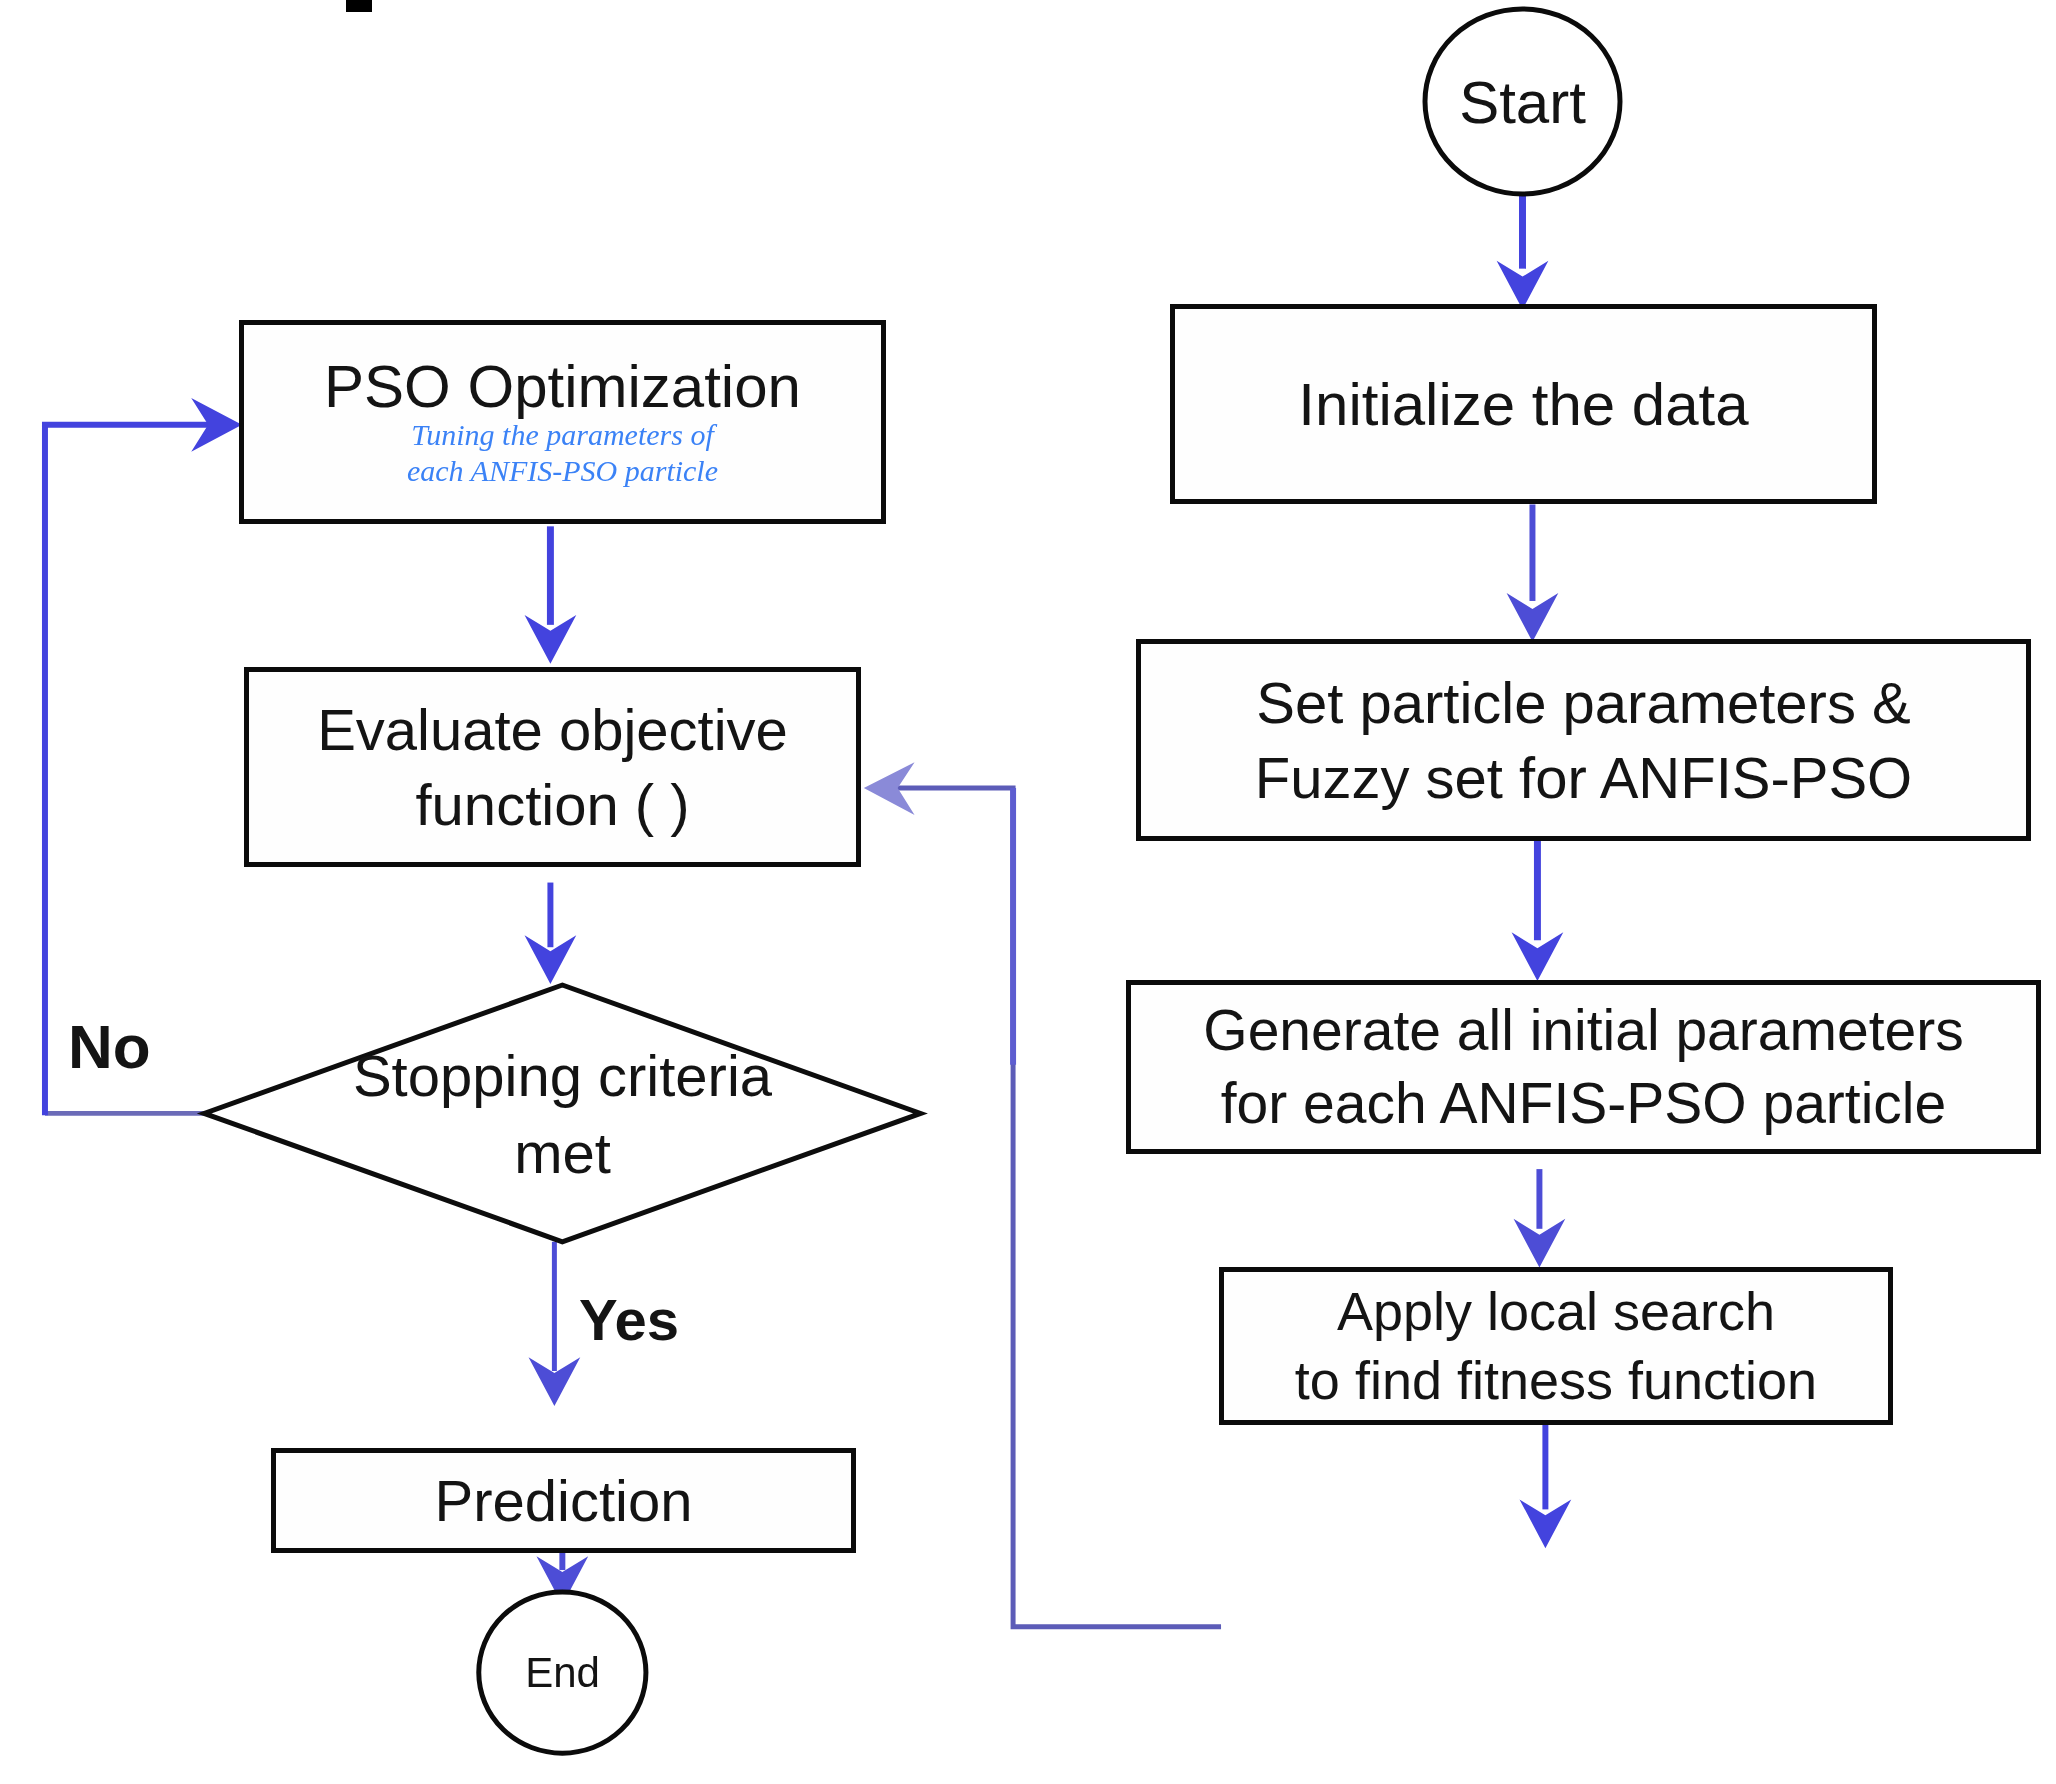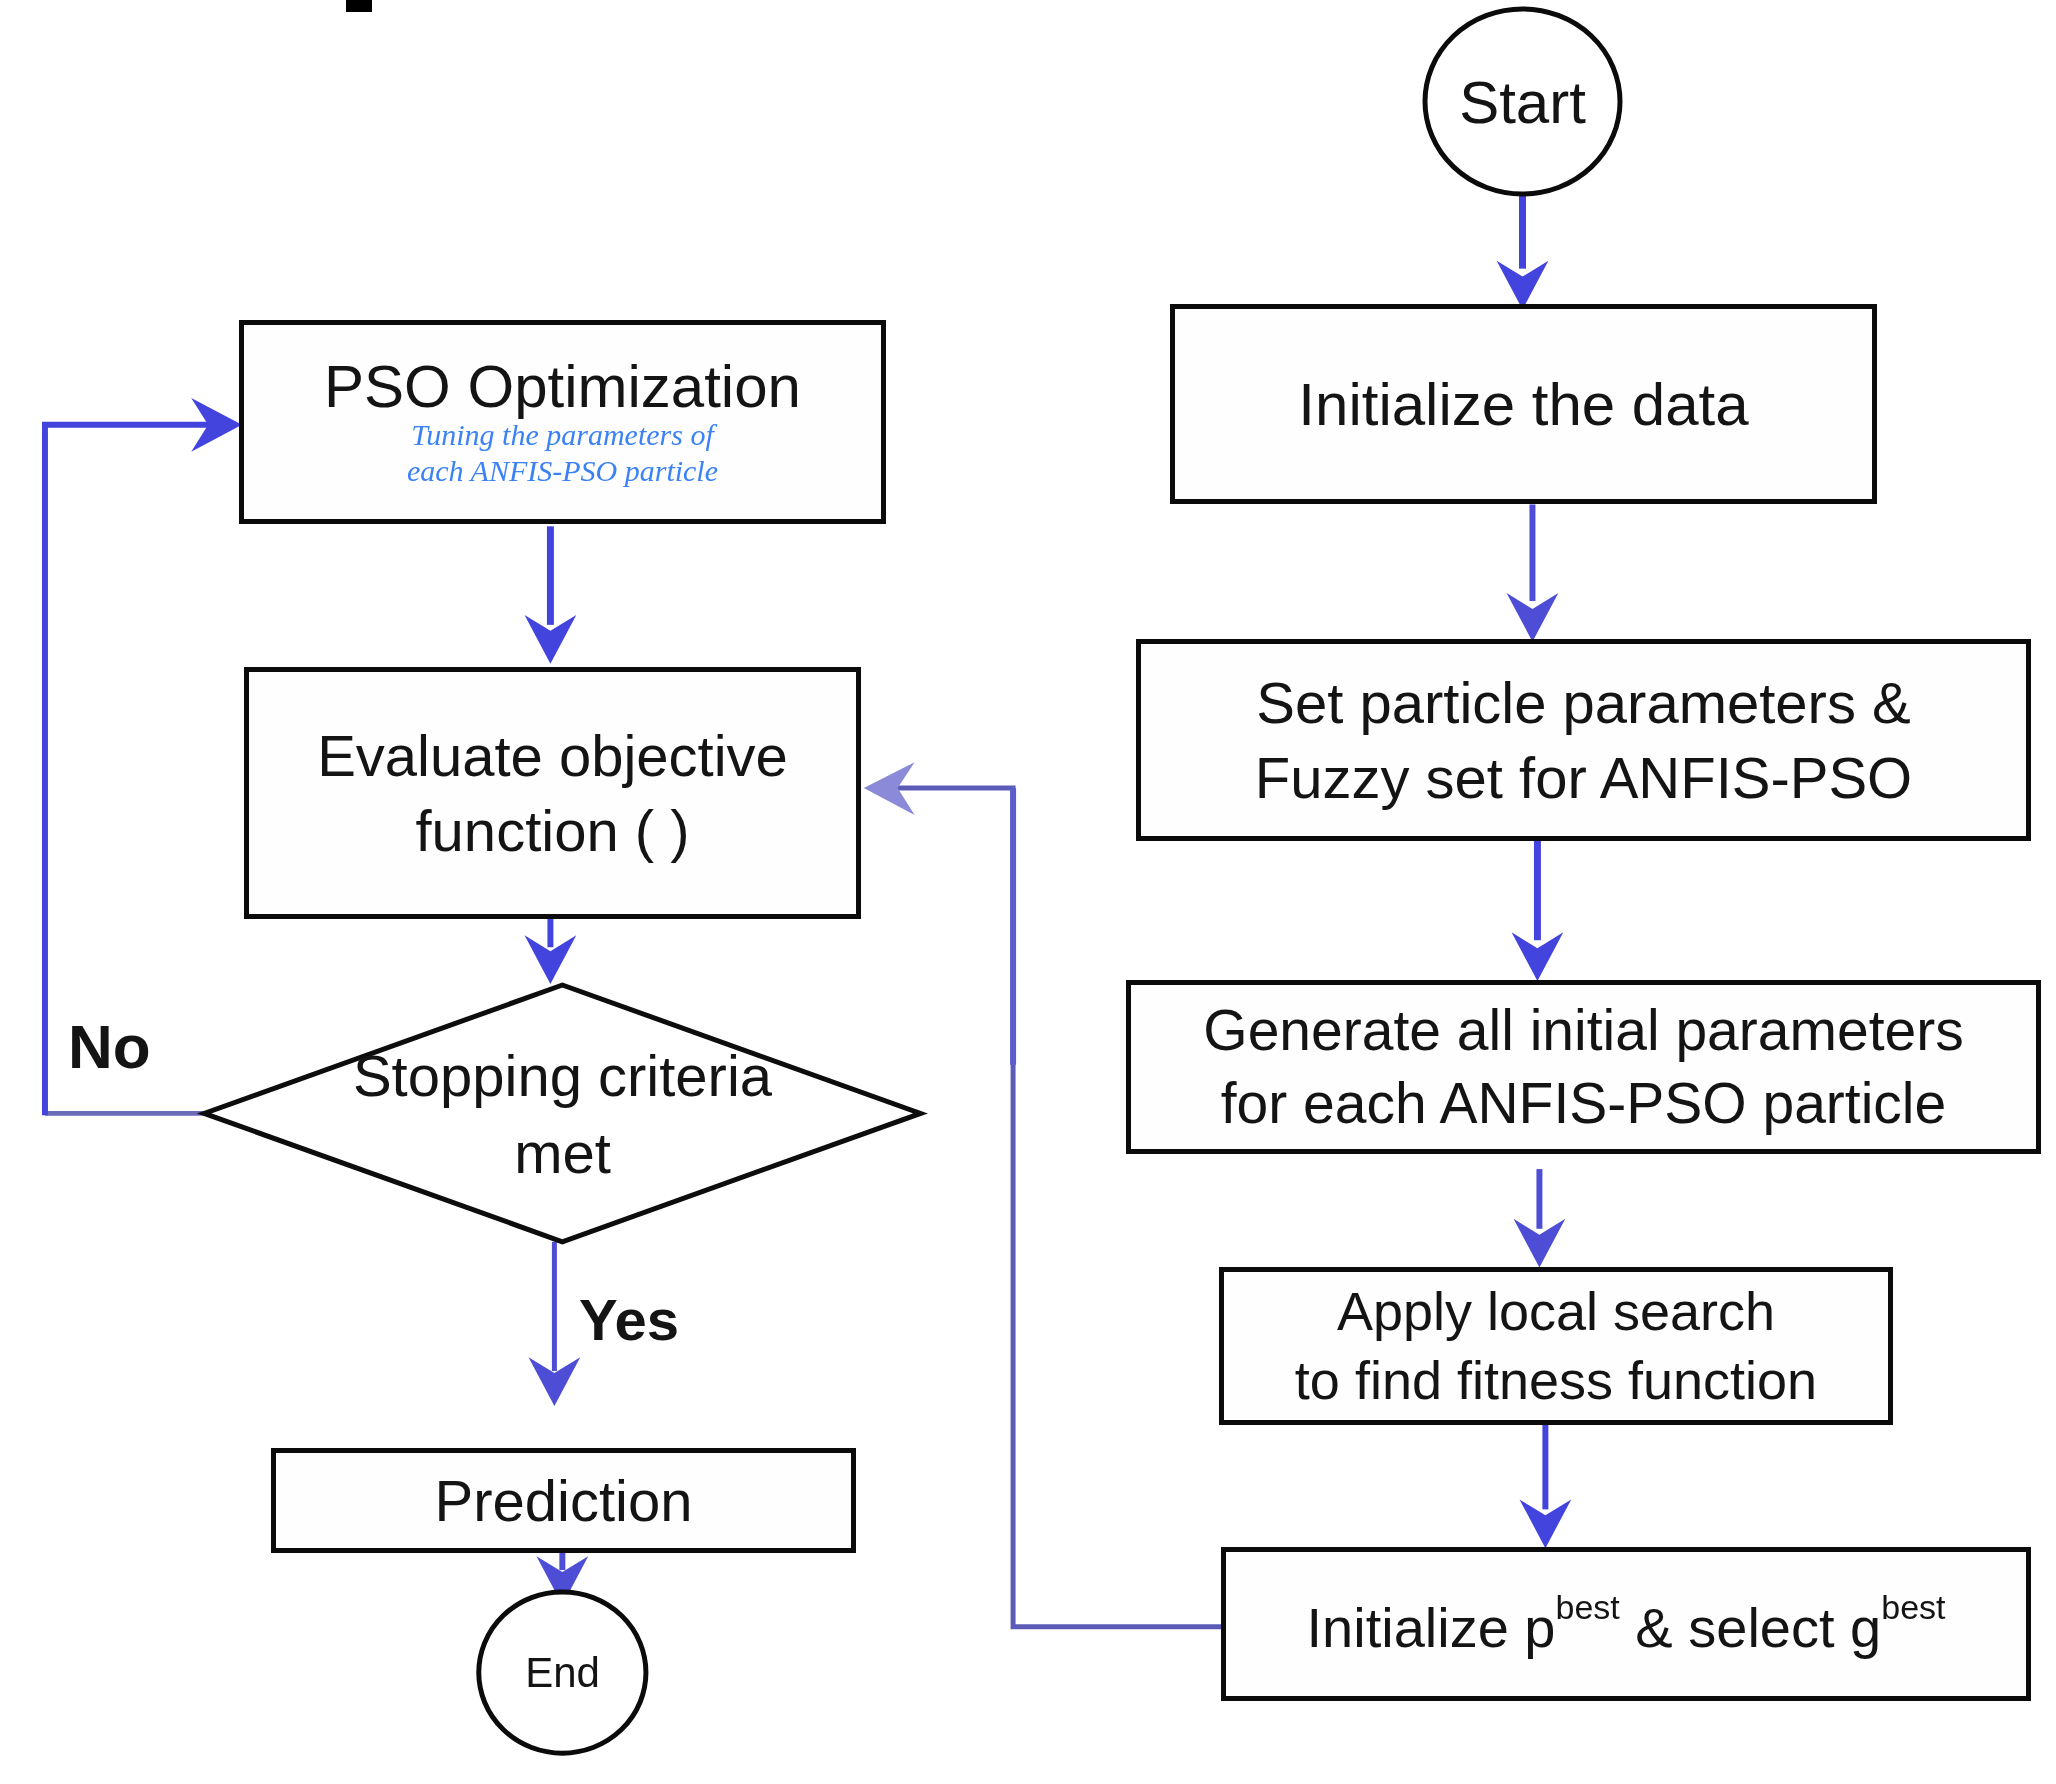--- a/index.html
+++ b/index.html
@@ -90,21 +90,21 @@
   </svg>
 
   <div class="artifact" style="left:346px;top:0;width:26px;height:12px;"></div>
 
   <div class="box" id="pso-box" style="left:239px;top:320px;width:647px;height:204px;">
     <div class="txt" style="font-size:60px;line-height:1.02;">PSO Optimization</div>
     <div class="txt red-note">Tuning the parameters of</div>
     <div class="txt red-note">each ANFIS-PSO particle</div>
   </div>
 
-  <div class="box" id="evaluate-box" style="left:244px;top:667px;width:617px;height:252px;font-size:58px;line-height:1.3;">
+  <div class="box" id="evaluate-box" style="left:244px;top:667px;width:617px;height:200px;font-size:58px;line-height:1.3;">
     <div class="txt">Evaluate objective</div>
     <div class="txt">function ( )</div>
   </div>
 
   <div class="node-label" style="left:244px;top:1035px;width:637px;height:159px;flex-direction:column;font-size:58px;line-height:1.32;">
     <div class="txt">Stopping criteria</div>
     <div class="txt">met</div>
   </div>
 
   <div class="lbl bold" style="left:68px;top:1011px;font-size:62px;">No</div>
@@ -131,18 +131,15 @@
   <div class="box" id="generate-box" style="left:1126px;top:980px;width:915px;height:174px;font-size:57px;line-height:1.28;">
     <div class="txt">Generate all initial parameters</div>
     <div class="txt">for each ANFIS-PSO particle</div>
   </div>
 
   <div class="box" id="local-search-box" style="left:1219px;top:1267px;width:674px;height:158px;font-size:54px;line-height:1.28;">
     <div class="txt">Apply local search</div>
     <div class="txt">to find fitness function</div>
   </div>
 
-  <div class="box" id="init-best-box" style="left:1221px;top:1547px;width:810px;height:154px;font-size:56px;">
-    <div class="txt"><span>Initialize p</span><span class="sup">best</span><span> &amp; select g</span><span class="sup">best</span></div>
-  </div>
 
 </div>
 
 
 </body></html>

